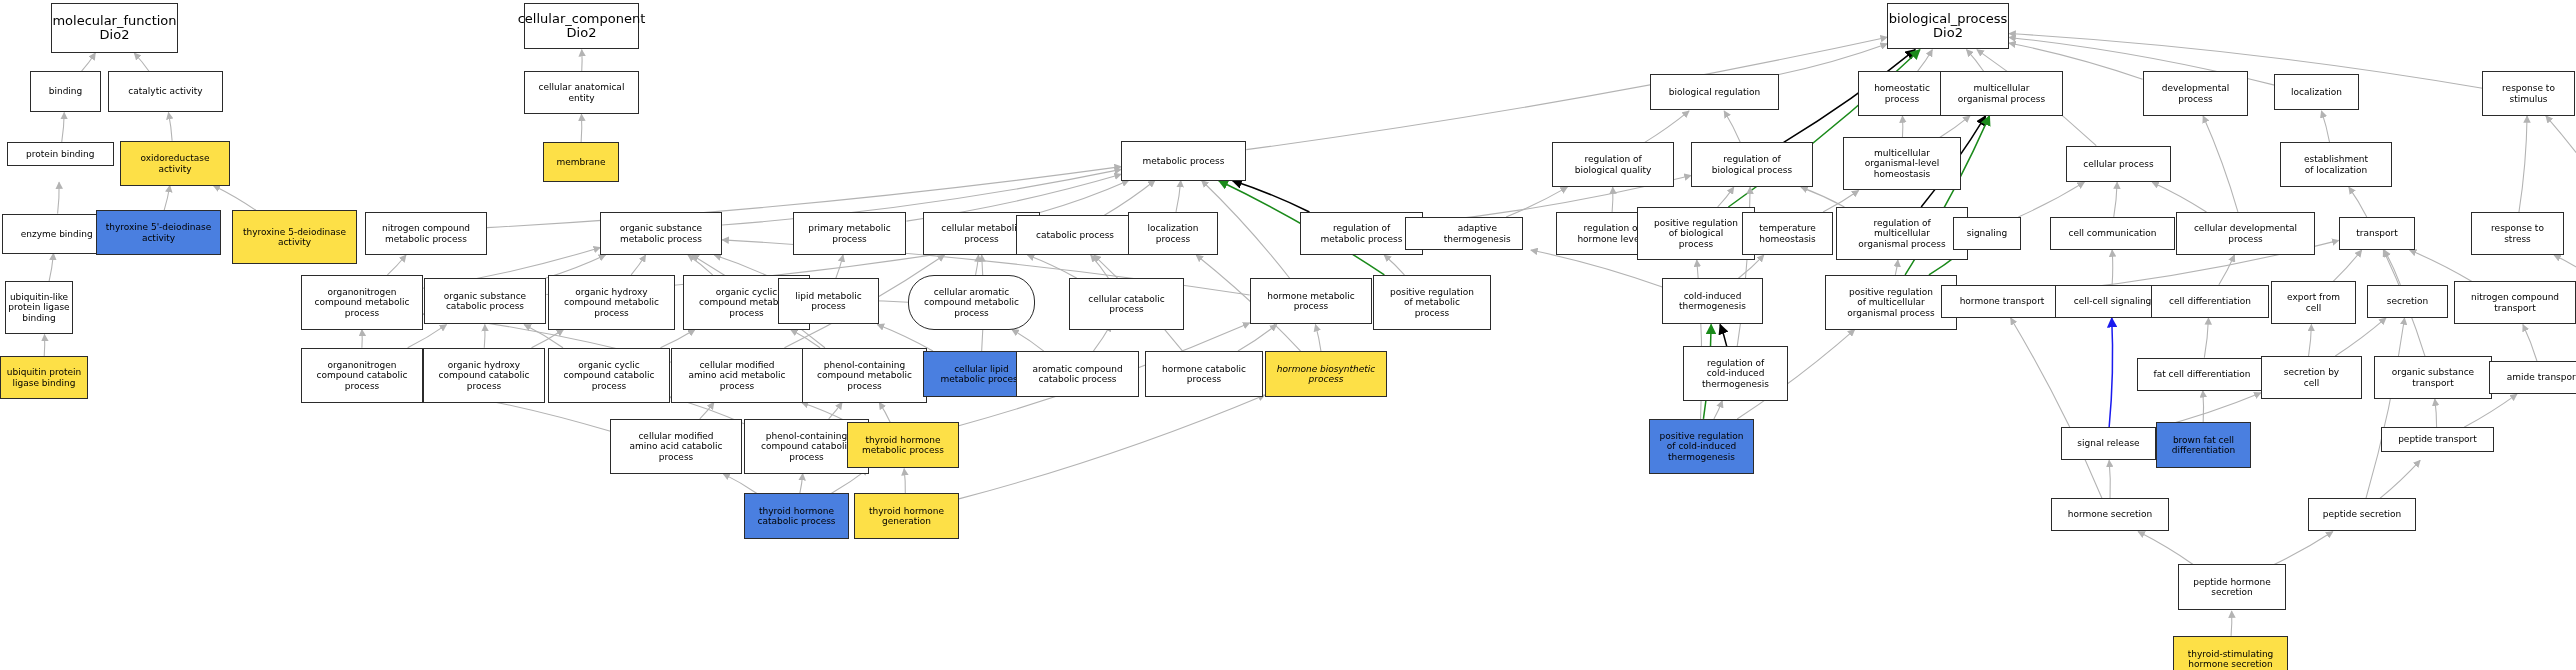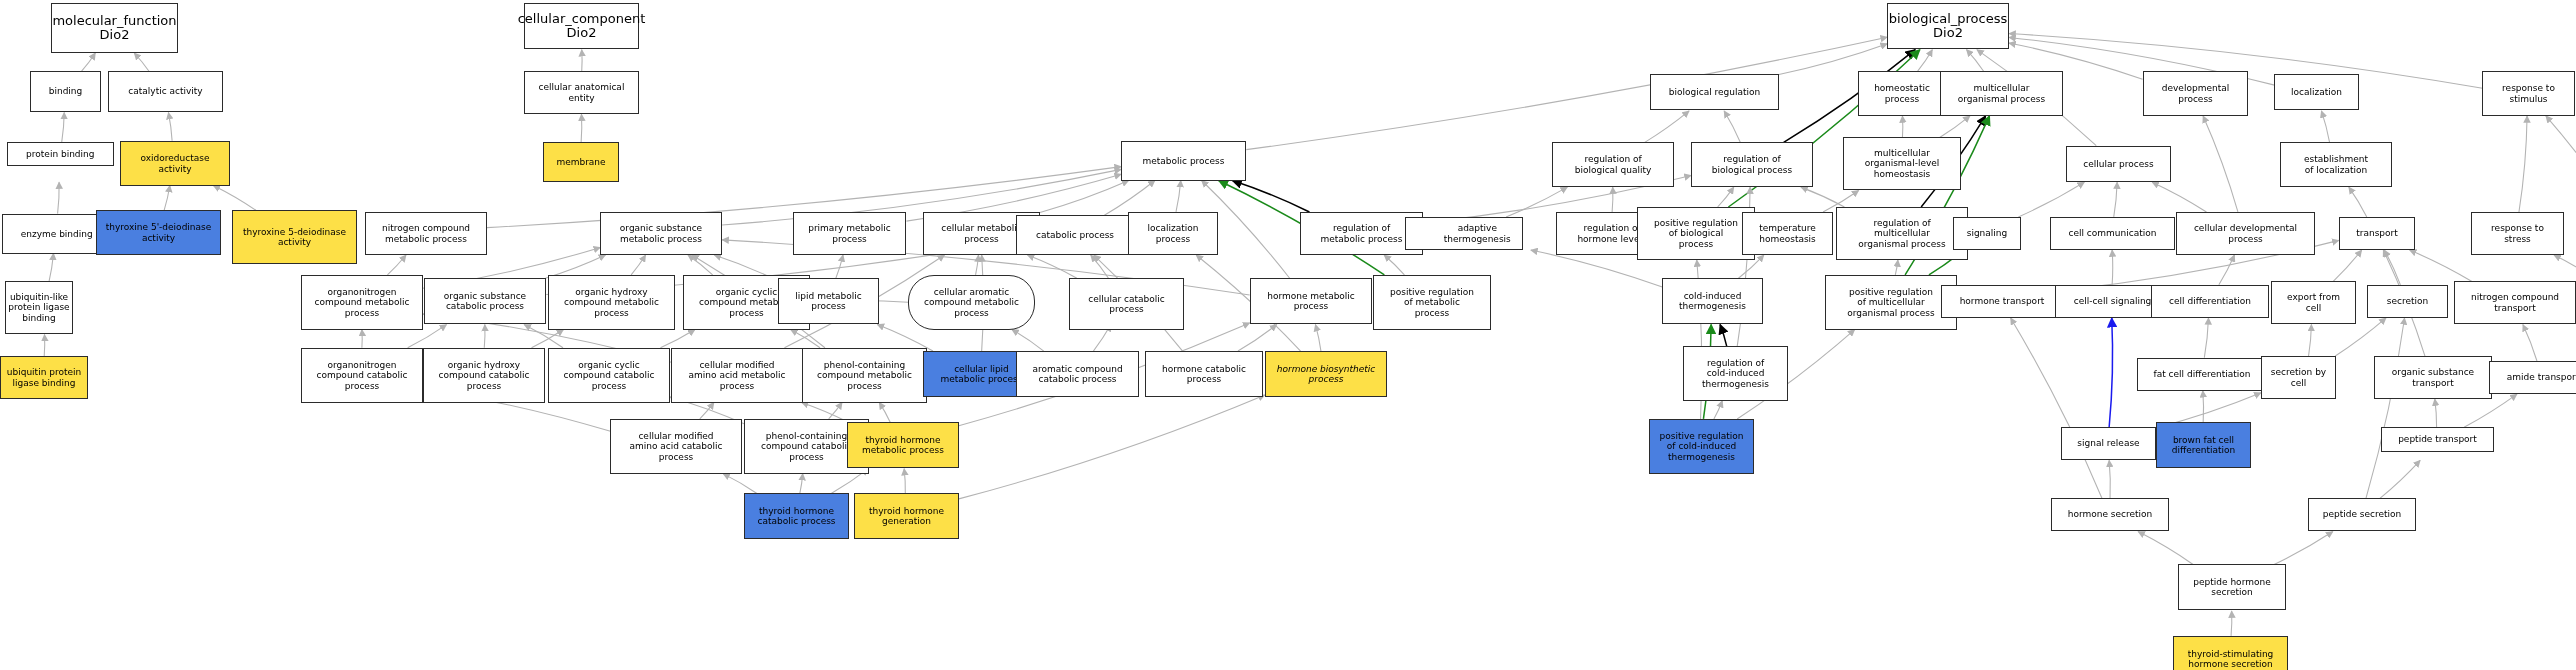--- a/index.html
+++ b/index.html
@@ -298,21 +298,21 @@
       <div class="node" style="left: 1016px; top: 351px; width: 123px; height: 46px;">aromatic compound
 catabolic process</div>
       <div class="node" style="left: 1145px; top: 351px; width: 118px; height: 46px;">hormone catabolic
 process</div>
       <div class="node lightblue" style="left: 1265px; top: 351px; width: 122px; height: 46px; font-style: italic;">hormone biosynthetic
 process</div>
       <div class="node" style="left: 1683px; top: 346px; width: 105px; height: 55px;">regulation of
 cold-induced
 thermogenesis</div>
       <div class="node" style="left: 2137px; top: 358px; width: 130px; height: 33px;">fat cell differentiation</div>
-      <div class="node" style="left: 2261px; top: 356px; width: 75px; height: 43px;">secretion by
+      <div class="node" style="left: 2261px; top: 356px; width: 101px; height: 43px;">secretion by
 cell</div>
       <div class="node" style="left: 2374px; top: 356px; width: 118px; height: 43px;">organic substance
 transport</div>
       <div class="node" style="left: 2489px; top: 361px; width: 108px; height: 33px;">amide transport</div>
       <div class="node" style="left: 610px; top: 419px; width: 132px; height: 55px;">cellular modified
 amino acid catabolic
 process</div>
       <div class="node" style="left: 744px; top: 419px; width: 125px; height: 55px;">phenol-containing
 compound catabolic
 process</div>

